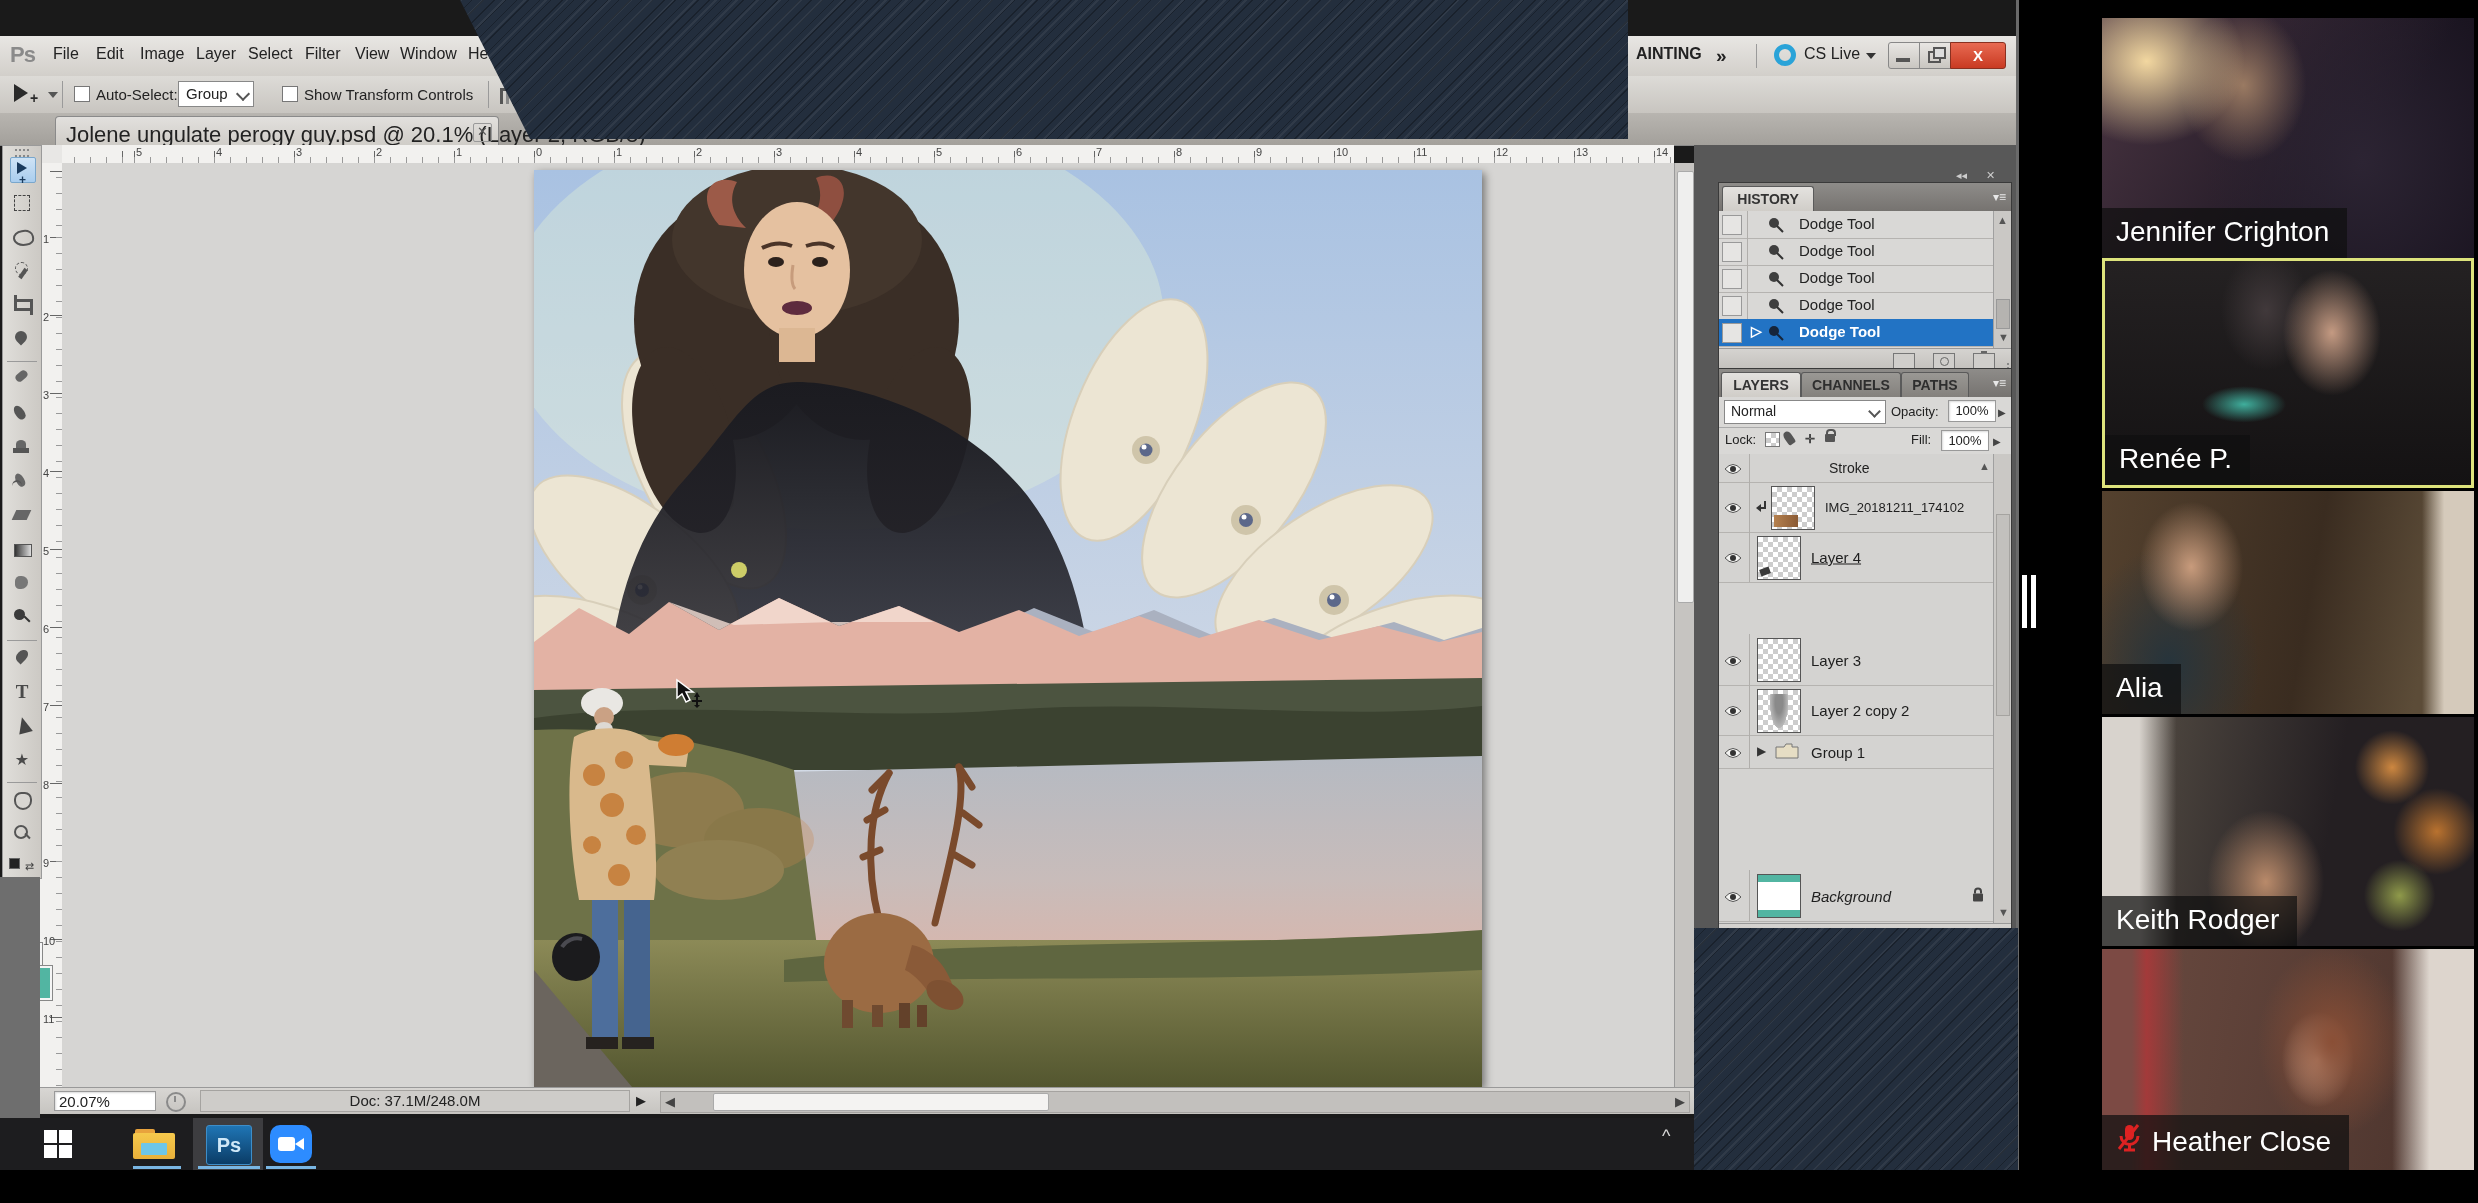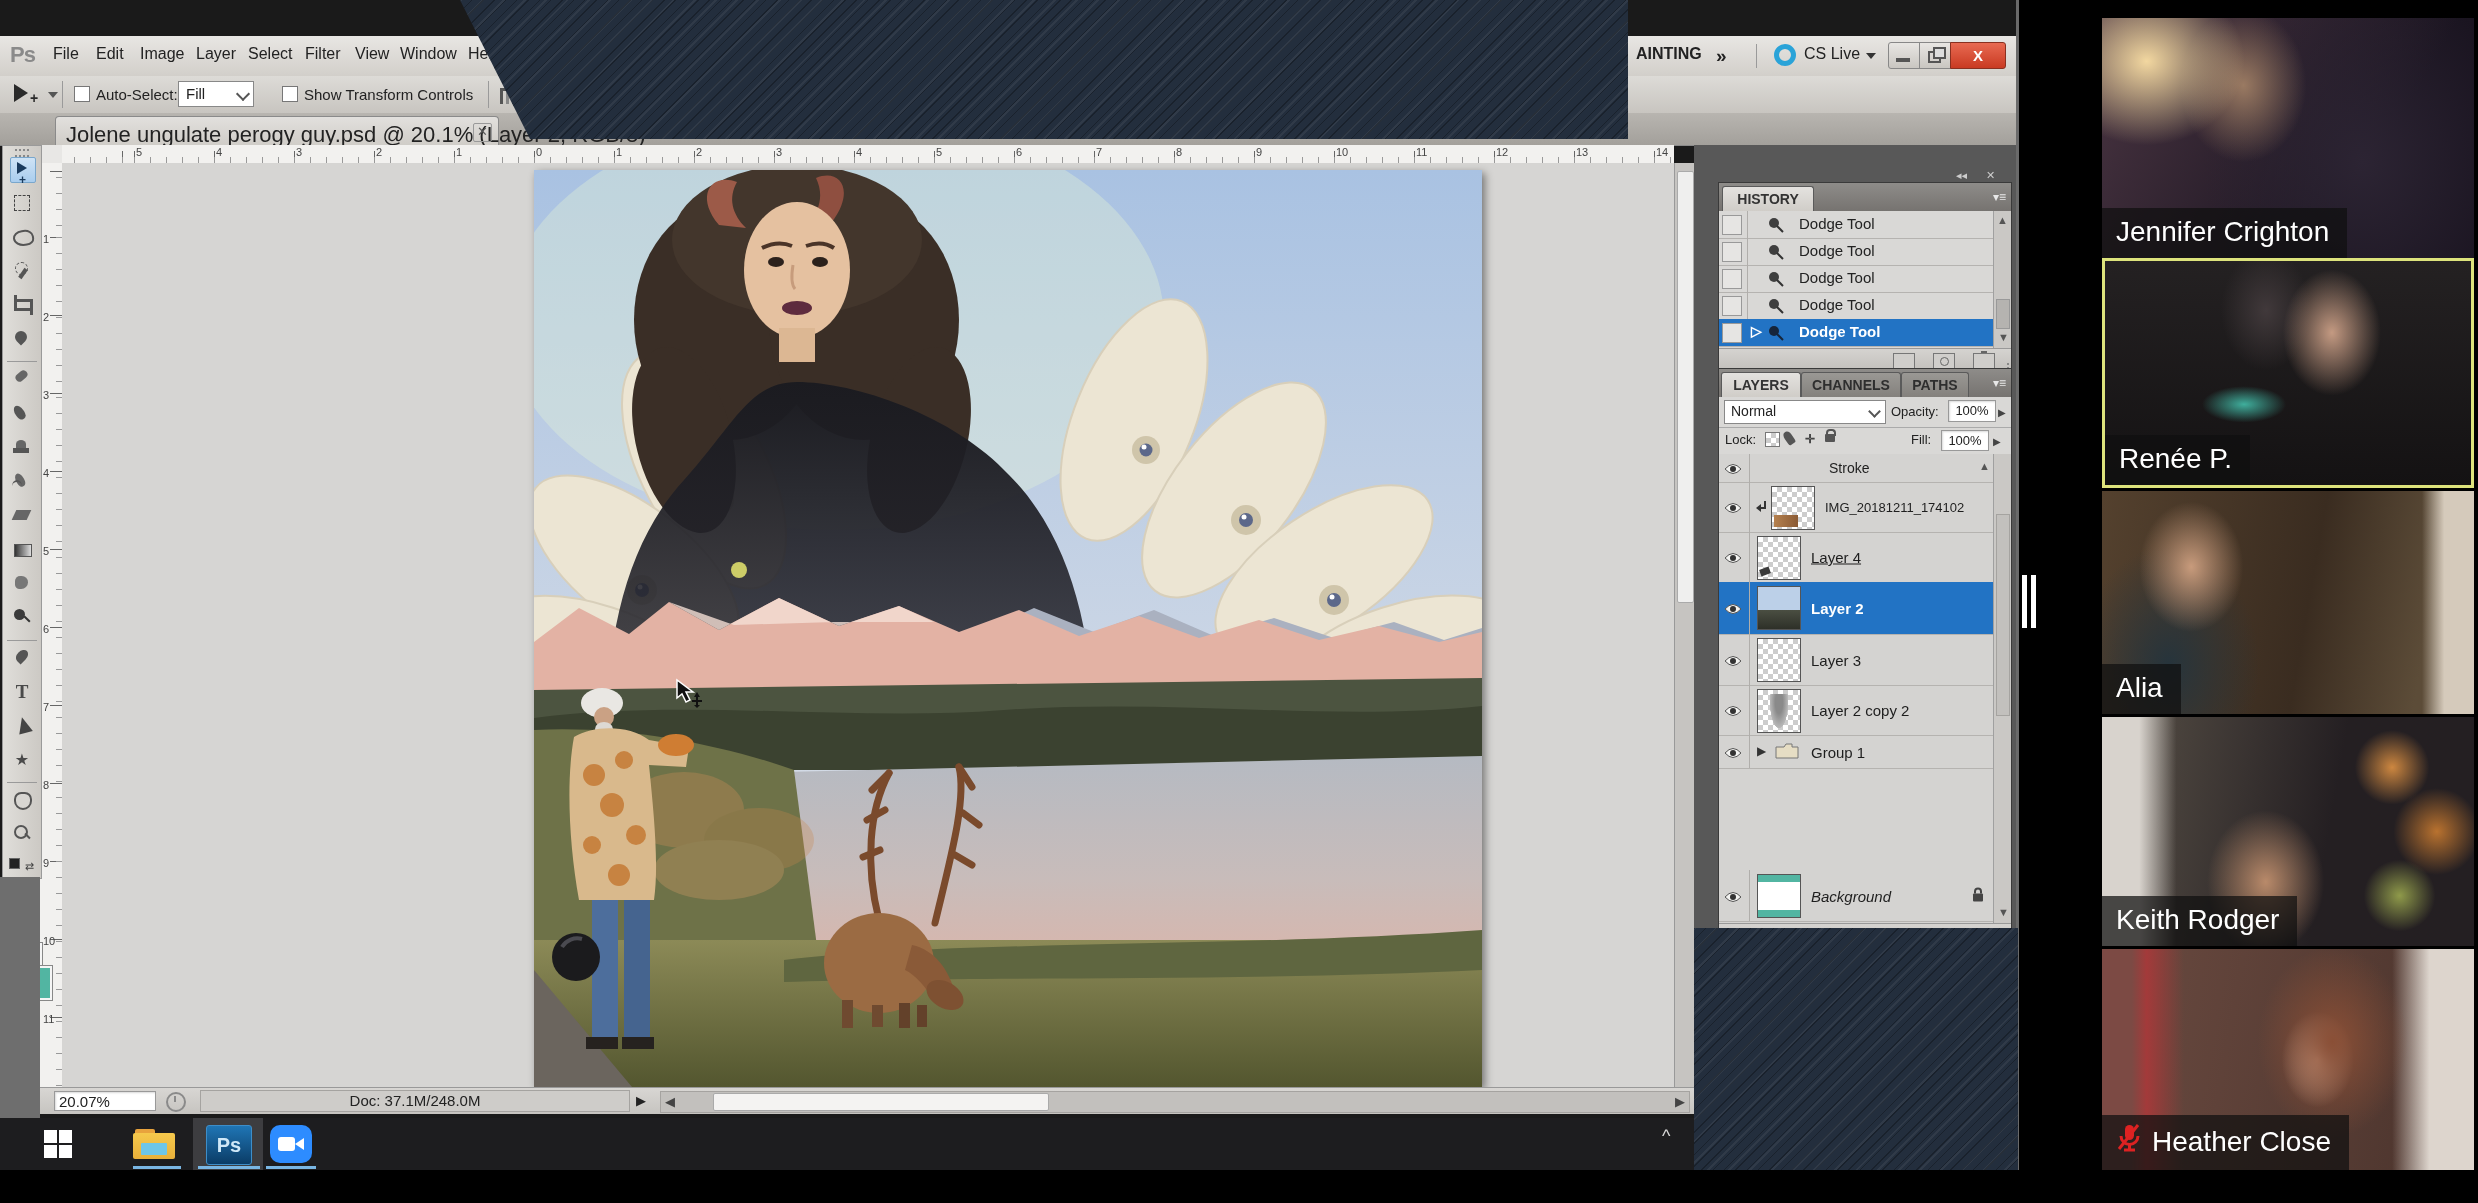--- a/index.html
+++ b/index.html
@@ -124,21 +124,21 @@
   </div>
 
   <div id="optionsbar" class="a">
     <div class="a" style="left:14px;top:8px;width:0;height:0;border-top:9px solid transparent;border-bottom:9px solid transparent;border-left:14px solid #2a2a2a"></div>
     <div class="a" style="left:30px;top:14px;font-size:14px;color:#2a2a2a;font-weight:bold">+</div>
     <div class="a ddarrow" style="left:48px;top:16px"></div>
     <div class="a vsep" style="left:62px;top:5px;height:27px"></div>
     <div class="a checkbox" style="left:74px;top:10px"></div>
     <div class="a optlabel txt" style="left:96px;top:10px">Auto-Select:</div>
     <div class="a dropdown" style="left:178px;top:5px;width:74px;height:24px">
-      <span class="a txt" style="left:7px;top:3px">Fill</span>
+      <span class="a txt" style="left:7px;top:3px">Group</span>
       <span class="a" style="right:5px;top:9px;width:8px;height:8px;border-right:2px solid #555;border-bottom:2px solid #555;transform:rotate(45deg);margin-top:-2px"></span>
     </div>
     <div class="a checkbox" style="left:282px;top:10px"></div>
     <div class="a optlabel txt" style="left:304px;top:10px">Show Transform Controls</div>
     <div class="a vsep" style="left:488px;top:5px;height:27px"></div>
     <div class="a alignico" style="left:500px;top:12px"></div>
   </div>
 
   <div id="tabbar" class="a">
     <div id="doc-tab" class="a">
@@ -546,29 +546,20 @@
                 <path d="M1,6 Q9,-3 17,6 Q9,15 1,6Z" fill="#f2f2f0" stroke="#555"></path>
                 <circle cx="9" cy="6" r="3" fill="#333"></circle>
               </svg></span>
           <span class="ldiv"></span>
           <span class="thumb checker">
               <span class="a" style="left:2px;bottom:4px;width:10px;height:7px;background:#3a3a3a;transform:rotate(-20deg)"></span>
             </span>
           <span class="lname txt" style="text-decoration:underline">Layer 4</span>
         </div>
 
-        <div class="lrow lrow-sel" style="top:128px;height:52px">
-          <span class="eye"><svg width="18" height="12">
-                <path d="M1,6 Q9,-3 17,6 Q9,15 1,6Z" fill="#f2f2f0" stroke="#555"></path>
-                <circle cx="9" cy="6" r="3" fill="#333"></circle>
-              </svg></span>
-          <span class="ldiv"></span>
-          <span class="thumb" style="background:linear-gradient(#bcd0e8 55%,#4a4e42 55%,#2e3028)"></span>
-          <span class="lname txt">Layer 2</span>
-        </div>
 
         <div class="lrow" style="top:180px;height:51px">
           <span class="eye"><svg width="18" height="12">
                 <path d="M1,6 Q9,-3 17,6 Q9,15 1,6Z" fill="#f2f2f0" stroke="#555"></path>
                 <circle cx="9" cy="6" r="3" fill="#333"></circle>
               </svg></span>
           <span class="ldiv"></span>
           <span class="thumb checker"></span>
           <span class="lname txt">Layer 3</span>
         </div>

